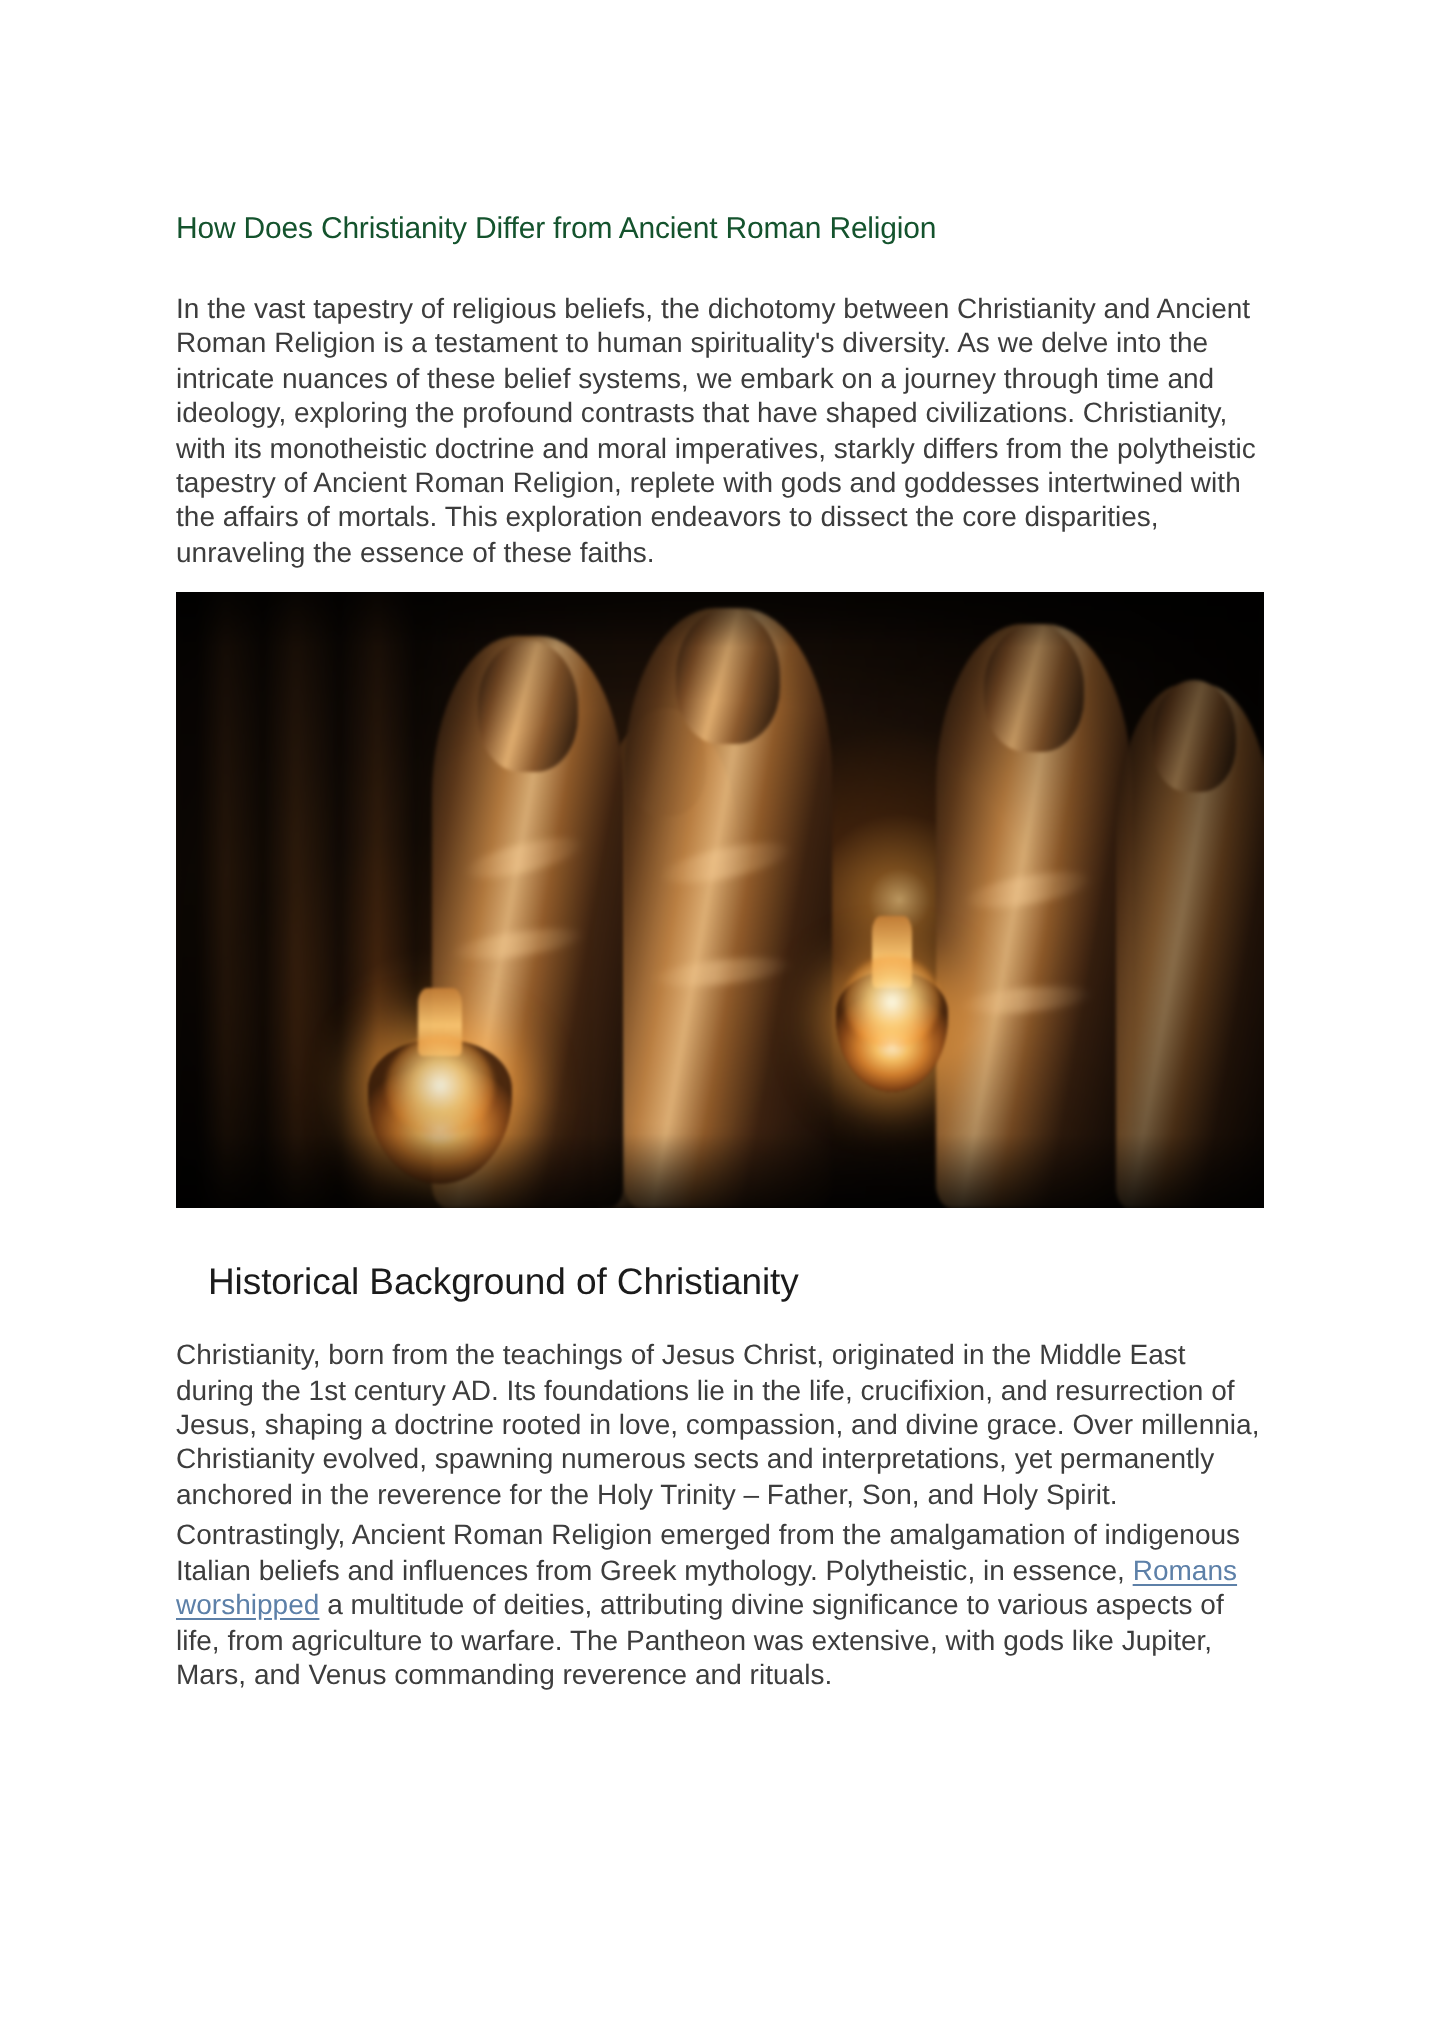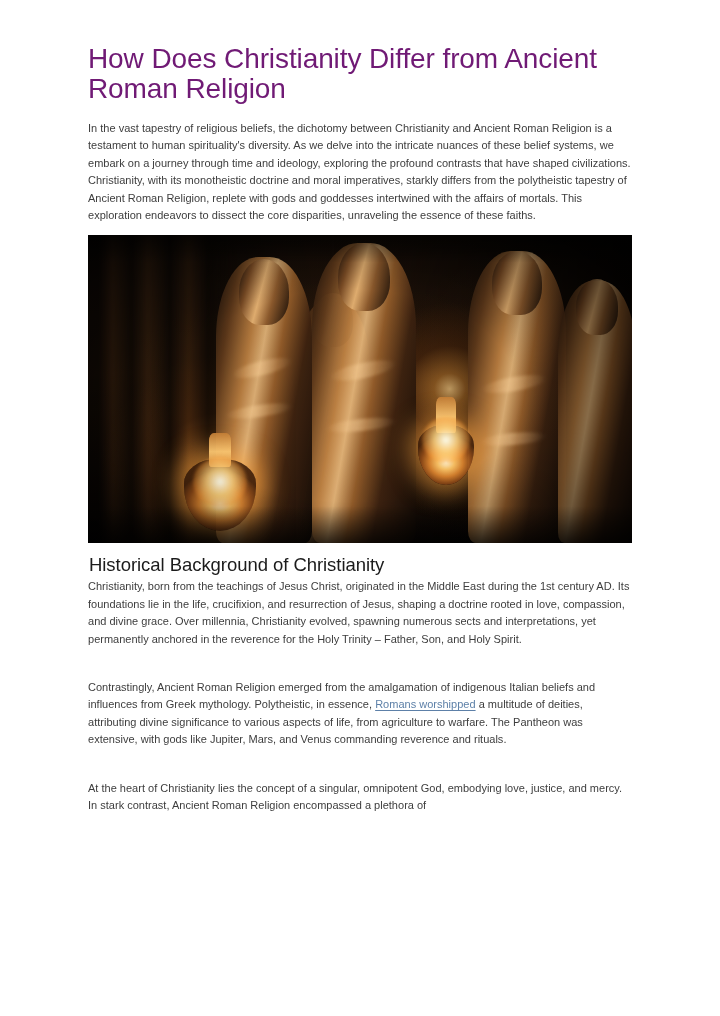--- a/index.html
+++ b/index.html
@@ -23,62 +23,61 @@
   }
   .content {
     position: absolute;
     left: 88px;
     top: 0;
     width: 544px;
   }
 
   
   .doc-title {
-    font-size: 28px;
+    font-size: 15px;
     line-height: 30px;
     font-weight: 400;
-    color: #701a75;
+    color: #14532d;
     letter-spacing: -0.1px;
     margin: 0;
-    padding-top: 44px;
+    padding-top: 100px;
   }
   .h2 {
     font-size: 18.5px;
     line-height: 24px;
     font-weight: 400;
     color: #1b1b1b;
     letter-spacing: -0.05px;
-    margin: 1px;
+    margin: 16px;
     padding-top: 9px;
   }
   .h3 {
     font-size: 15px;
     line-height: 20px;
     font-weight: 400;
     color: #1b1b1b;
     letter-spacing: -0.05px;
     margin: 0;
     padding-top: 6px;
   }
 
   
   .para {
-    font-size: 11px;
+    font-size: 14px;
     line-height: 17.4px;
     color: #3d3d3d;
     margin: 0;
     text-align: left;
     letter-spacing: 0.01px;
   }
   .intro {
     padding-top: 16px;
   }
   .body-gap {
     padding-top: 3px;
-    margin-top: 28px;
   }
   .doclink {
     color: #5d80a8;
     text-decoration: underline;
     text-underline-offset: 1.5px;
     cursor: pointer;
   }
 
   
   .figure {
@@ -260,16 +259,15 @@
 
       <div class="vignette"></div>
       <div class="softness"></div>
     </div>
 
     <h2 class="h2">Historical Background of Christianity</h2>
     <p class="para">Christianity, born from the teachings of Jesus Christ, originated in the Middle East during the 1st century AD. Its foundations lie in the life, crucifixion, and resurrection of Jesus, shaping a doctrine rooted in love, compassion, and divine grace. Over millennia, Christianity evolved, spawning numerous sects and interpretations, yet permanently anchored in the reverence for the Holy Trinity – Father, Son, and Holy Spirit.</p>
 
     <p class="para body-gap"><span>Contrastingly, Ancient Roman Religion emerged from the amalgamation of indigenous Italian beliefs and influences from Greek mythology. Polytheistic, in essence, </span><a class="doclink">Romans worshipped</a><span> a multitude of deities, attributing divine significance to various aspects of life, from agriculture to warfare. The Pantheon was extensive, with gods like Jupiter, Mars, and Venus commanding reverence and rituals.</span></p>
 
-    <p class="para body-gap">At the heart of Christianity lies the concept of a singular, omnipotent God, embodying love, justice, and mercy. In stark contrast, Ancient Roman Religion encompassed a plethora of</p>
 
   </div>
 </div>
 
 </body></html>

